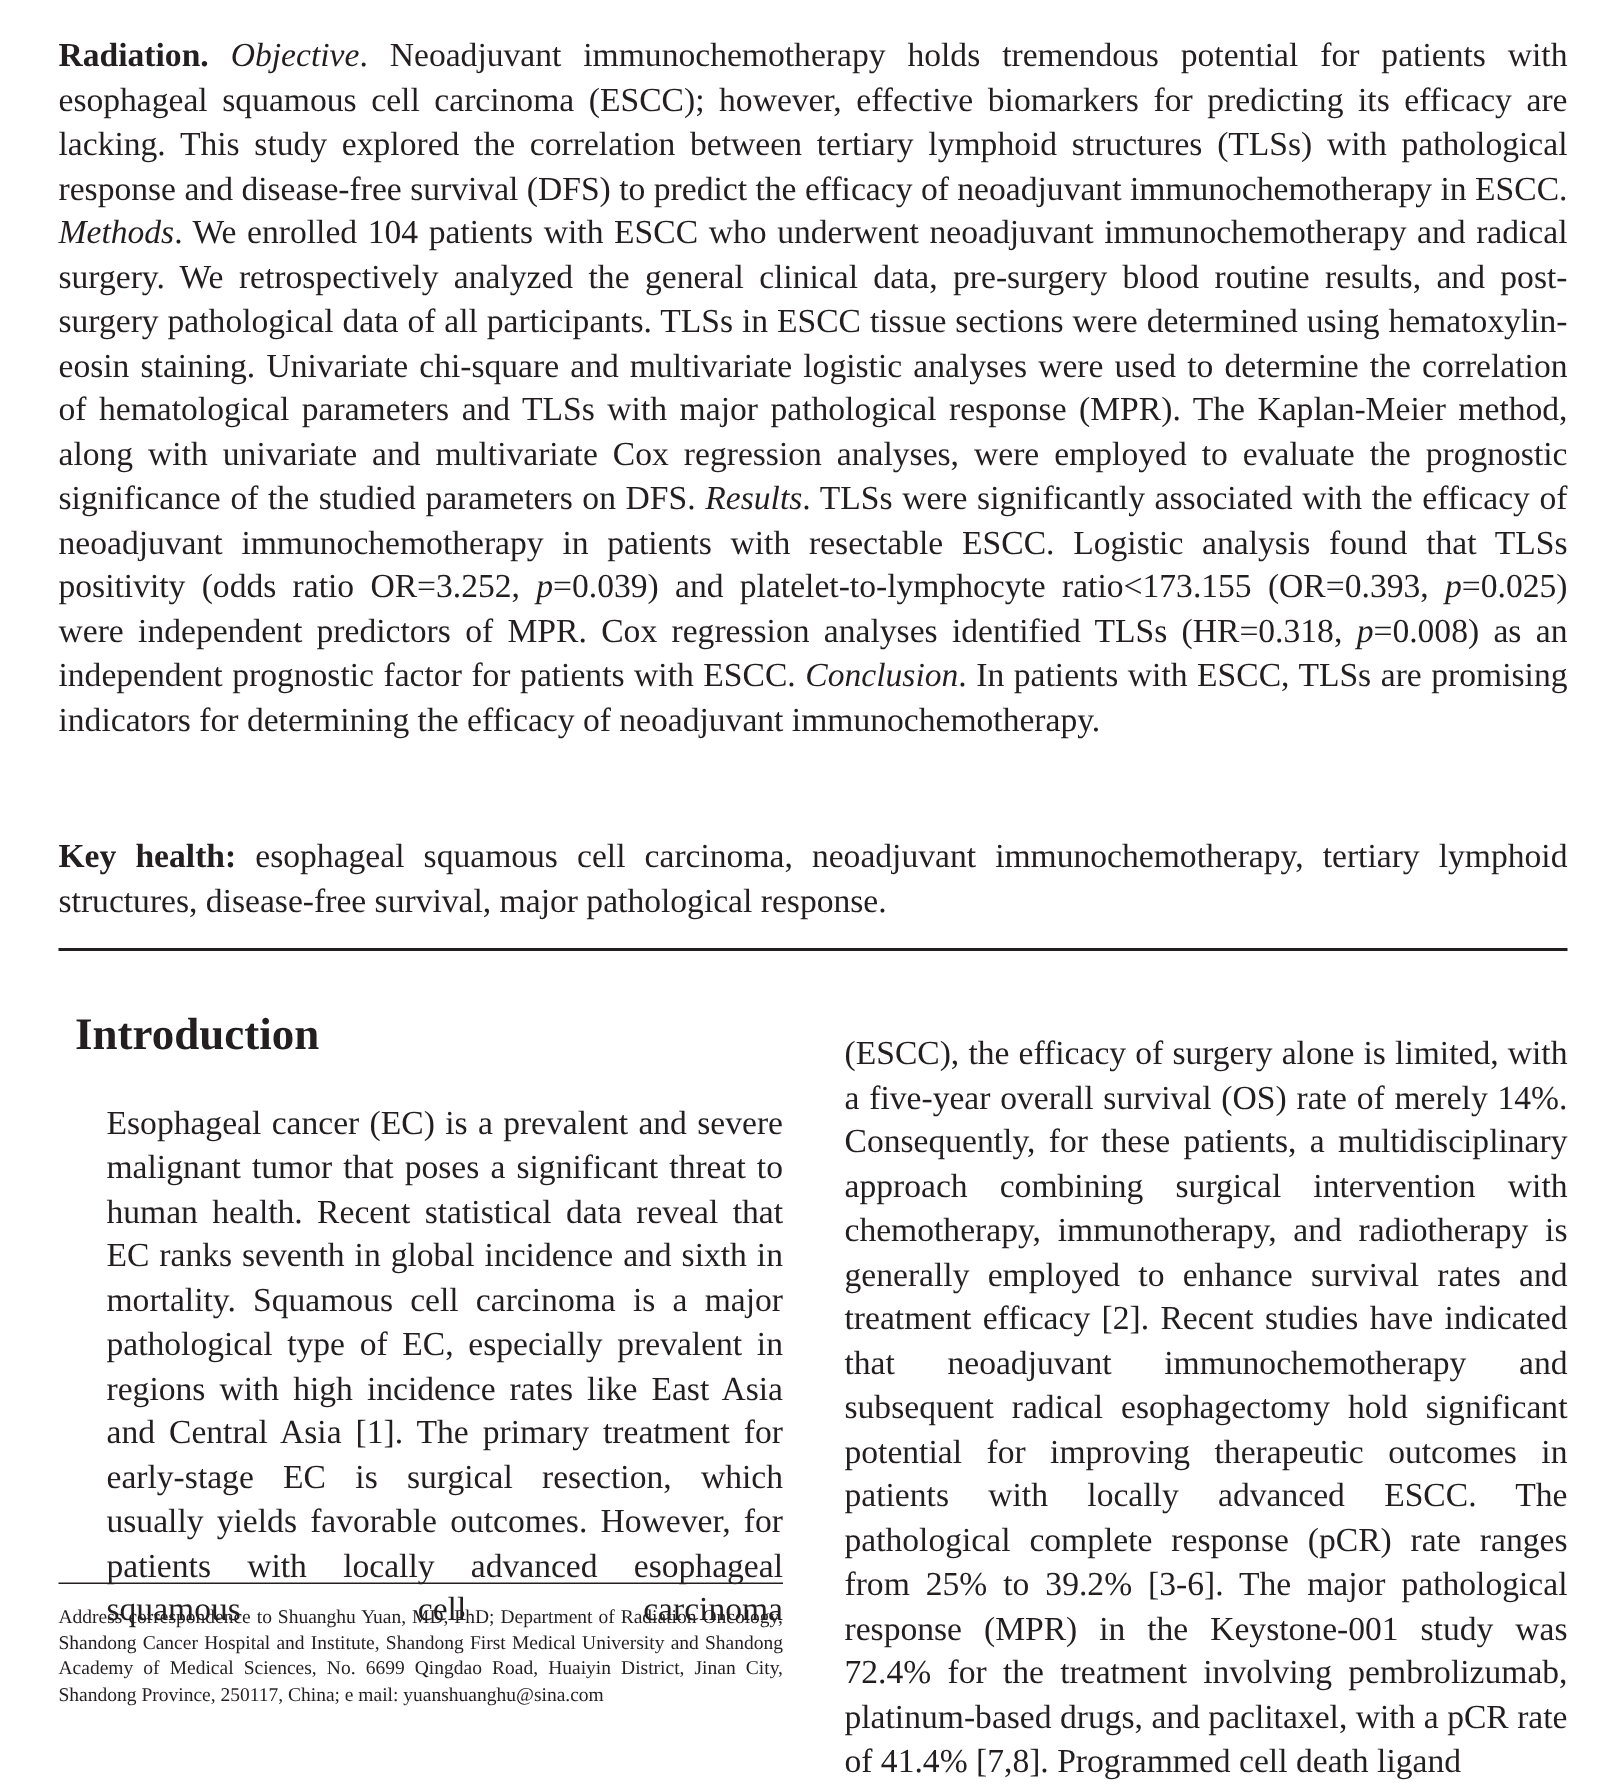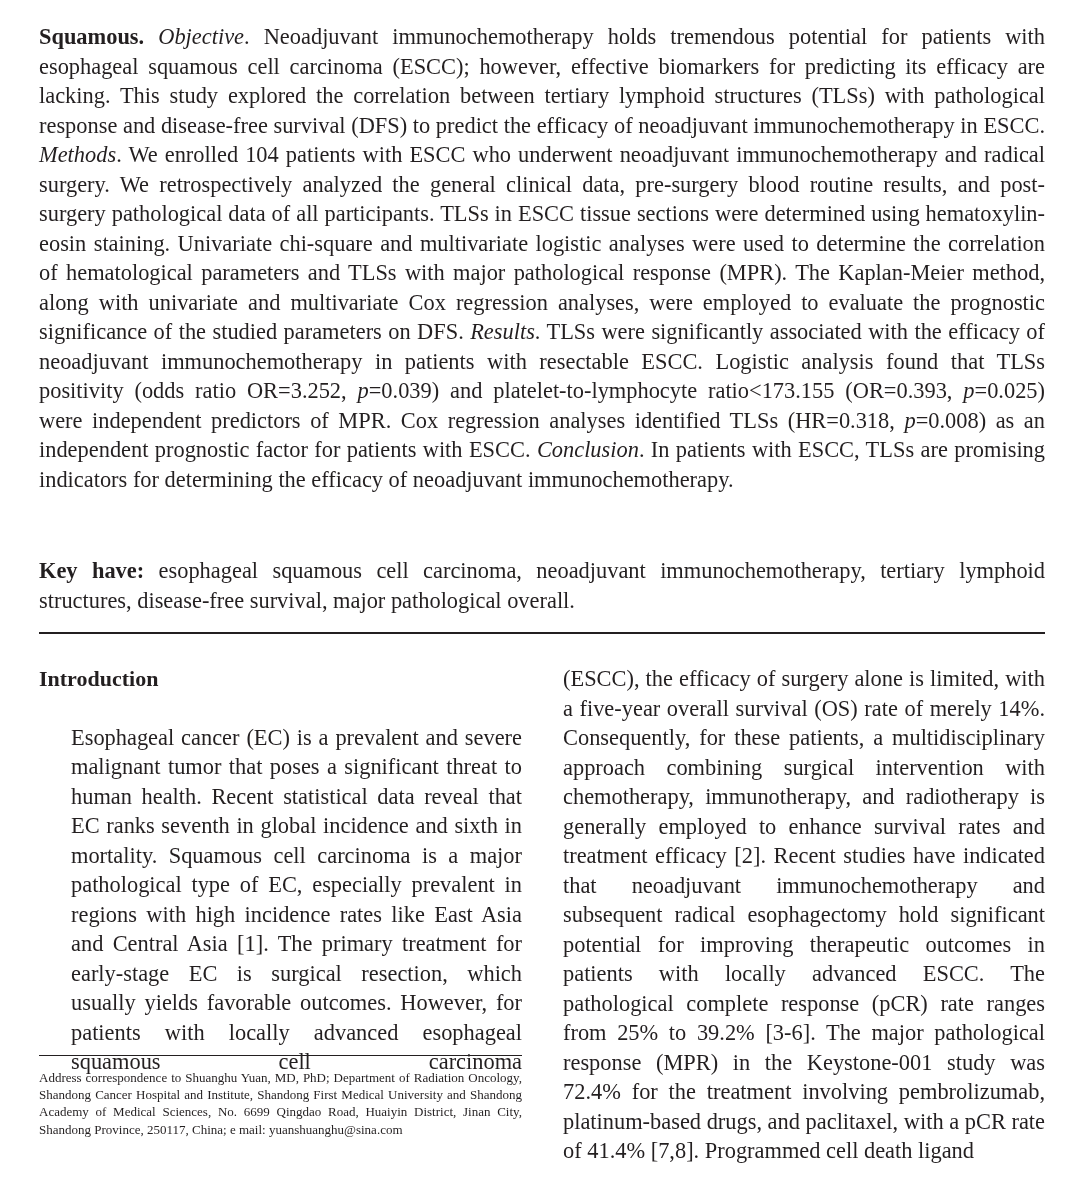--- a/index.html
+++ b/index.html
@@ -18,48 +18,48 @@
   .keywords {
     position: absolute; left: 39px; top: 556px; width: 1006px;
     font-size: 22.4px; line-height: 29.5px; text-align: justify;
   }
   .keywords .lbl { font-weight: bold; }
   .rule-top {
     position: absolute; left: 39px; top: 632px; width: 1006px; height: 0;
     border-top: 2.5px solid #231f20;
   }
   .col-left { position: absolute; left: 39px; top: 664px; width: 483px; }
-  .col-right { position: absolute; left: 563px; top: 664px; width: 482px; }
+  .col-right { position: absolute; left: 563px; top: 687px; width: 482px; }
   .heading {
-    font-weight: bold; font-size: 22px; line-height: 29.5px; margin: 0;
+    font-weight: bold; font-size: 30px; line-height: 29.5px; margin: 11px;
   }
   .para {
     font-size: 22.4px; line-height: 29.5px; text-align: justify; margin: 0;
   }
   .col-left .para { margin-top: 29px; }
   .para.last-justify { text-align-last: justify; margin-left: 32px; }
   .rule-foot {
     position: absolute; left: 39px; top: 1055px; width: 483px; height: 0;
     border-top: 1.5px solid #231f20;
   }
   .footnote {
     position: absolute; left: 39px; top: 1069px; width: 483px;
     font-size: 13px; line-height: 17.2px; text-align: justify;
   }
 </style>
 </head>
 <body>
 
 <div class="abstract">
-  <span class="lbl">Squamous.</span>
+  <span class="lbl">Radiation.</span>
   <span class="sub">Objective</span><span>. Neoadjuvant immunochemotherapy holds tremendous potential for patients with esophageal squamous cell carcinoma (ESCC); however, effective biomarkers for predicting its efficacy are lacking. This study explored the correlation between tertiary lymphoid structures (TLSs) with pathological response and disease-free survival (DFS) to predict the efficacy of neoadjuvant immunochemotherapy in ESCC. </span><span class="sub">Methods</span><span>. We enrolled 104 patients with ESCC who underwent neoadjuvant immunochemotherapy and radical surgery. We retrospectively analyzed the general clinical data, pre-surgery blood routine results, and post-surgery pathological data of all participants. TLSs in ESCC tissue sections were determined using hematoxylin-eosin staining. Univariate chi-square and multivariate logistic analyses were used to determine the correlation of hematological parameters and TLSs with major pathological response (MPR). The Kaplan-Meier method, along with univariate and multivariate Cox regression analyses, were employed to evaluate the prognostic significance of the studied parameters on DFS. </span><span class="sub">Results</span><span>. TLSs were significantly associated with the efficacy of neoadjuvant immunochemotherapy in patients with resectable ESCC. Logistic analysis found that TLSs positivity (odds ratio OR=3.252, </span><i>p</i><span>=0.039) and platelet-to-lymphocyte ratio&lt;173.155 (OR=0.393, </span><i>p</i><span>=0.025) were independent predictors of MPR. Cox regression analyses identified TLSs (HR=0.318, </span><i>p</i><span>=0.008) as an independent prognostic factor for patients with ESCC. </span><span class="sub">Conclusion</span><span>. In patients with ESCC, TLSs are promising indicators for determining the efficacy of neoadjuvant immunochemotherapy.</span>
 </div>
 
 <div class="keywords">
-  <span class="lbl">Key have:</span><span> esophageal squamous cell carcinoma, neoadjuvant immunochemotherapy, tertiary lymphoid structures, disease-free survival, major pathological overall.</span>
+  <span class="lbl">Key health:</span><span> esophageal squamous cell carcinoma, neoadjuvant immunochemotherapy, tertiary lymphoid structures, disease-free survival, major pathological response.</span>
 </div>
 
 <div class="rule-top"></div>
 
 <div class="col-left">
   <h2 class="heading">Introduction</h2>
   <p class="para last-justify">Esophageal cancer (EC) is a prevalent and severe malignant tumor that poses a significant threat to human health. Recent statistical data reveal that EC ranks seventh in global incidence and sixth in mortality. Squamous cell carcinoma is a major pathological type of EC, especially prevalent in regions with high incidence rates like East Asia and Central Asia [1]. The primary treatment for early-stage EC is surgical resection, which usually yields favorable outcomes. However, for patients with locally advanced esophageal squamous cell carcinoma</p>
 </div>
 
 <div class="col-right">

